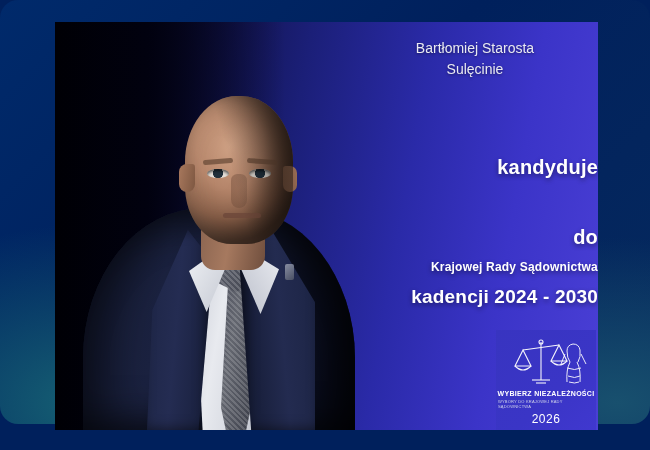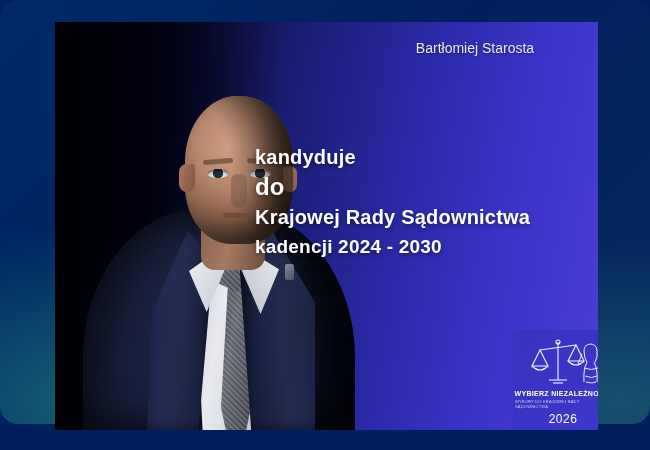--- a/index.html
+++ b/index.html
@@ -120,33 +120,33 @@
     background:linear-gradient(255deg,rgba(0,0,0,.55) 0%,rgba(0,0,0,0) 55%);
     border-radius:52px 52px 46px 46px / 66px 66px 58px 58px;}
 
   
   .head-text{
     position:absolute;left:300px;top:16px;width:240px;
     text-align:center;color:#e9eaf2;font-size:14px;line-height:21px;
     text-shadow:0 1px 3px rgba(0,0,0,.45);
   }
   .main-text{
-    position:absolute;left:200px;top:120px;width:343px;
-    text-align:left;color:#ffffff;font-weight:bold;
+    position:absolute;left:200px;top:130px;width:343px;
+    text-align:right;color:#ffffff;font-weight:bold;
     font-size:20px;line-height:30px;letter-spacing:.2px;
     text-shadow:0 2px 5px rgba(0,0,0,.45);
   }
   .m-l1{font-size:20px;}
-  .m-l2{font-size:24px;}
-  .m-l3{font-size:20px;}
+  .m-l2{font-size:20px;margin-top:40px;}
+  .m-l3{font-size:12px;}
   .m-l4{font-size:19px;}
 
   
   .logo{
-    position:absolute;left:458px;top:308px;width:100px;height:100px;
+    position:absolute;left:441px;top:308px;width:100px;height:100px;
     background:linear-gradient(135deg,#3834c0 0%,#3a35c6 60%,#4038cf 100%);
     display:flex;flex-direction:column;align-items:center;justify-content:flex-start;
     padding-top:6px;box-sizing:border-box;
   }
   .logo-emblem{width:86px;height:52px;}
   .logo-t1{color:#fff;font-size:7px;font-weight:bold;letter-spacing:.3px;margin-top:2px;}
   .logo-t2{color:#cdd0ea;font-size:4.2px;letter-spacing:.2px;margin-top:2px;transform:scale(.96);}
   .logo-year{color:#fff;font-size:12px;margin-top:3px;letter-spacing:.5px;}
 </style>
 </head>
@@ -176,20 +176,21 @@
       <div class="brow-r"></div>
       <div class="eye-l"></div>
       <div class="eye-r"></div>
       <div class="nose"></div>
       <div class="mouth"></div>
       <div class="shade"></div>
     </div>
 
     <div class="head-text">
       <div>Bartłomiej Starosta</div>
+      <div>Sulęcinie</div>
     </div>
 
     <div class="main-text">
       <div class="m-l1">kandyduje</div>
       <div class="m-l2">do</div>
       <div class="m-l3">Krajowej Rady Sądownictwa</div>
       <div class="m-l4">kadencji 2024  - 2030</div>
     </div>
 
     <div class="logo">

